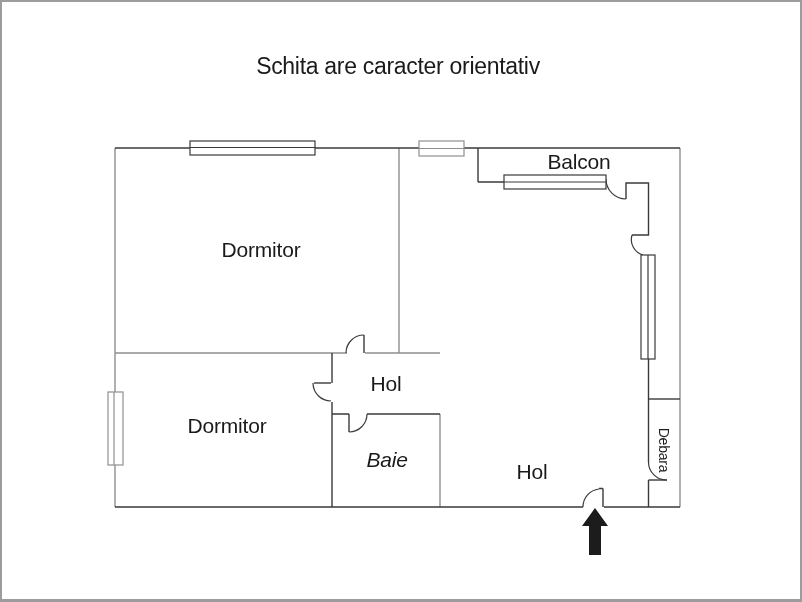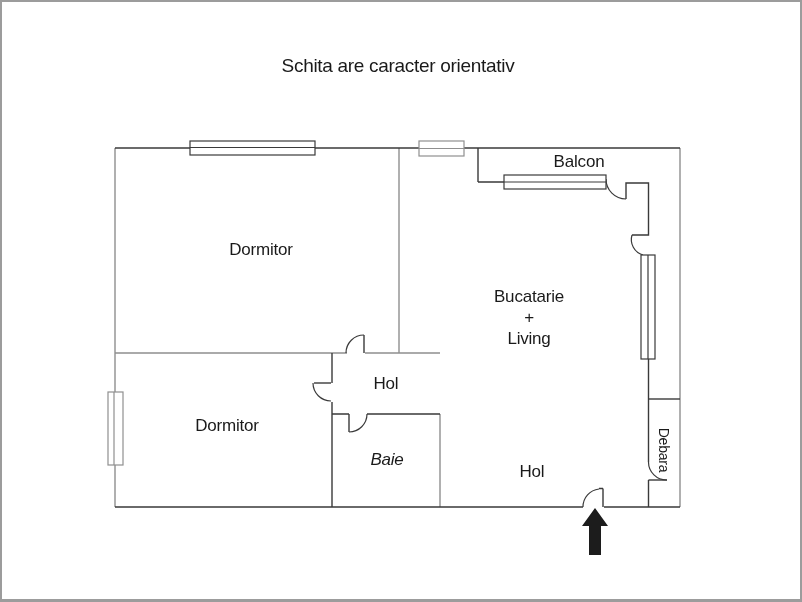--- a/index.html
+++ b/index.html
@@ -13,26 +13,26 @@
     background: #fff;
     font-family: "Liberation Sans", sans-serif;
     color: #1a1a1a;
     overflow: hidden;
   }
   #plan-svg { position: absolute; left: 0; top: 0; }
   .lbl {
     position: absolute;
     transform: translate(-50%, -50%);
     white-space: nowrap;
-    font-size: 17px;
+    font-size: 21px;
     letter-spacing: -0.2px;
     color: #1a1a1a;
     text-align: center;
   }
-  .lbl.title { font-size: 19px; letter-spacing: -0.3px; }
+  .lbl.title { font-size: 23px; letter-spacing: -0.3px; }
   .lbl.multiline { line-height: 21px; }
   .lbl.vertical { transform: translate(-50%, -50%) rotate(90deg); font-size: 14px; }
 </style>
 </head>
 <body>
 
 <div id="page">
 
   <svg id="plan-svg" width="802" height="602" viewBox="0 0 802 602">
 
@@ -96,25 +96,20 @@
 
     <polygon points="593,506 606,524 599,524 599,553 587,553 587,524 580,524" stroke="none" fill="#1c1c1c"></polygon>
   </svg>
 
   <div class="lbl title" style="left:396px; top:64px;">Schita are caracter orientativ</div>
 
   <div class="lbl" style="left:577px; top:160px;">Balcon</div>
 
   <div class="lbl" style="left:259px; top:248px;">Dormitor</div>
 
-  <div class="lbl multiline" style="left:527px; top:315px;">
-    <div>Bucatarie</div>
-    <div>+</div>
-    <div>Living</div>
-  </div>
 
   <div class="lbl" style="left:384px; top:382px;">Hol</div>
 
   <div class="lbl" style="left:225px; top:424px;">Dormitor</div>
 
   <div class="lbl" style="left:385px; top:458px;font-style:italic;">Baie</div>
 
   <div class="lbl" style="left:530px; top:470px;">Hol</div>
 
   <div class="lbl vertical" style="left:662px; top:448px;">Debara</div>

